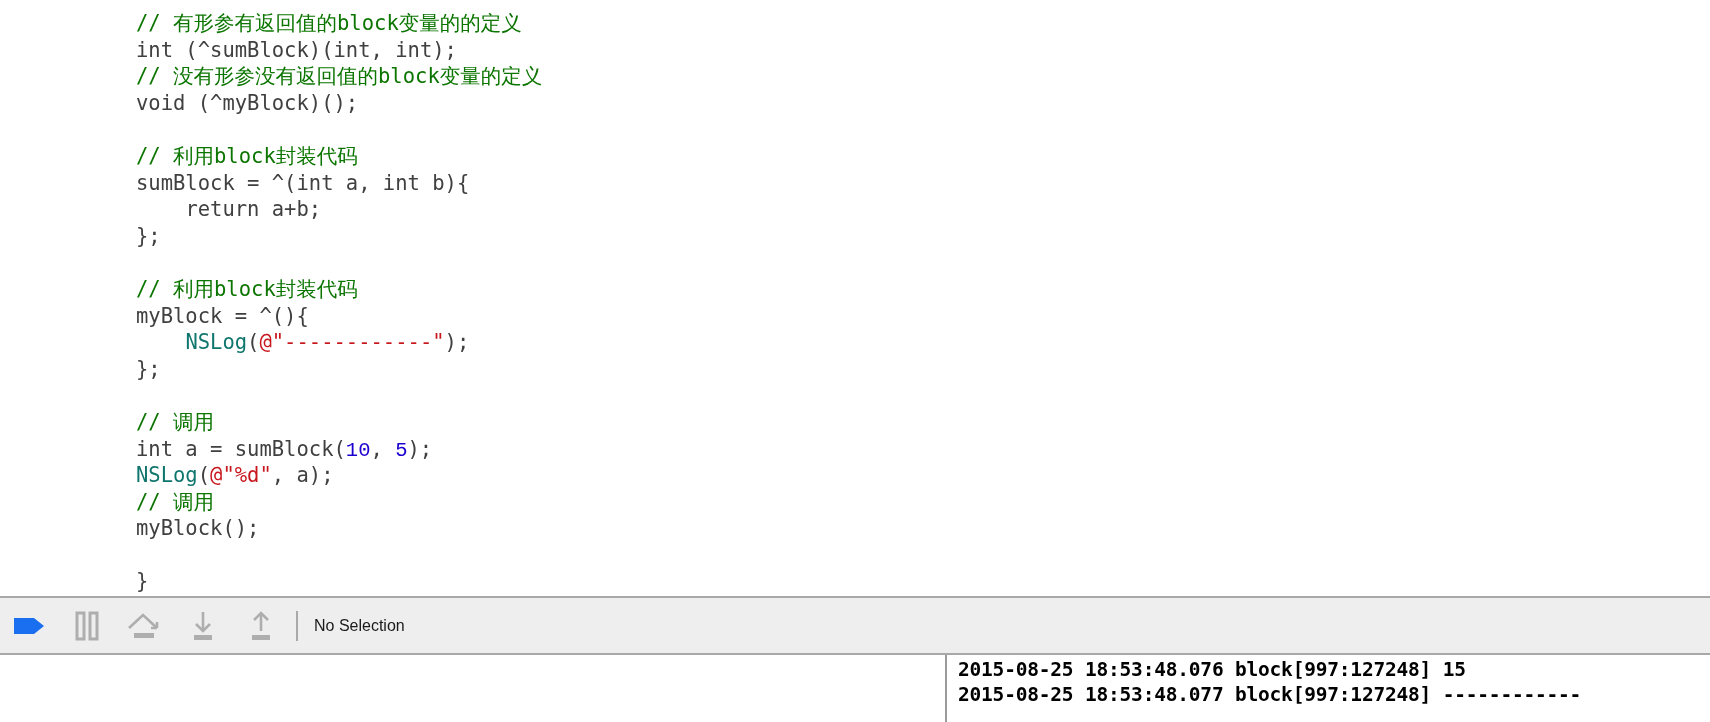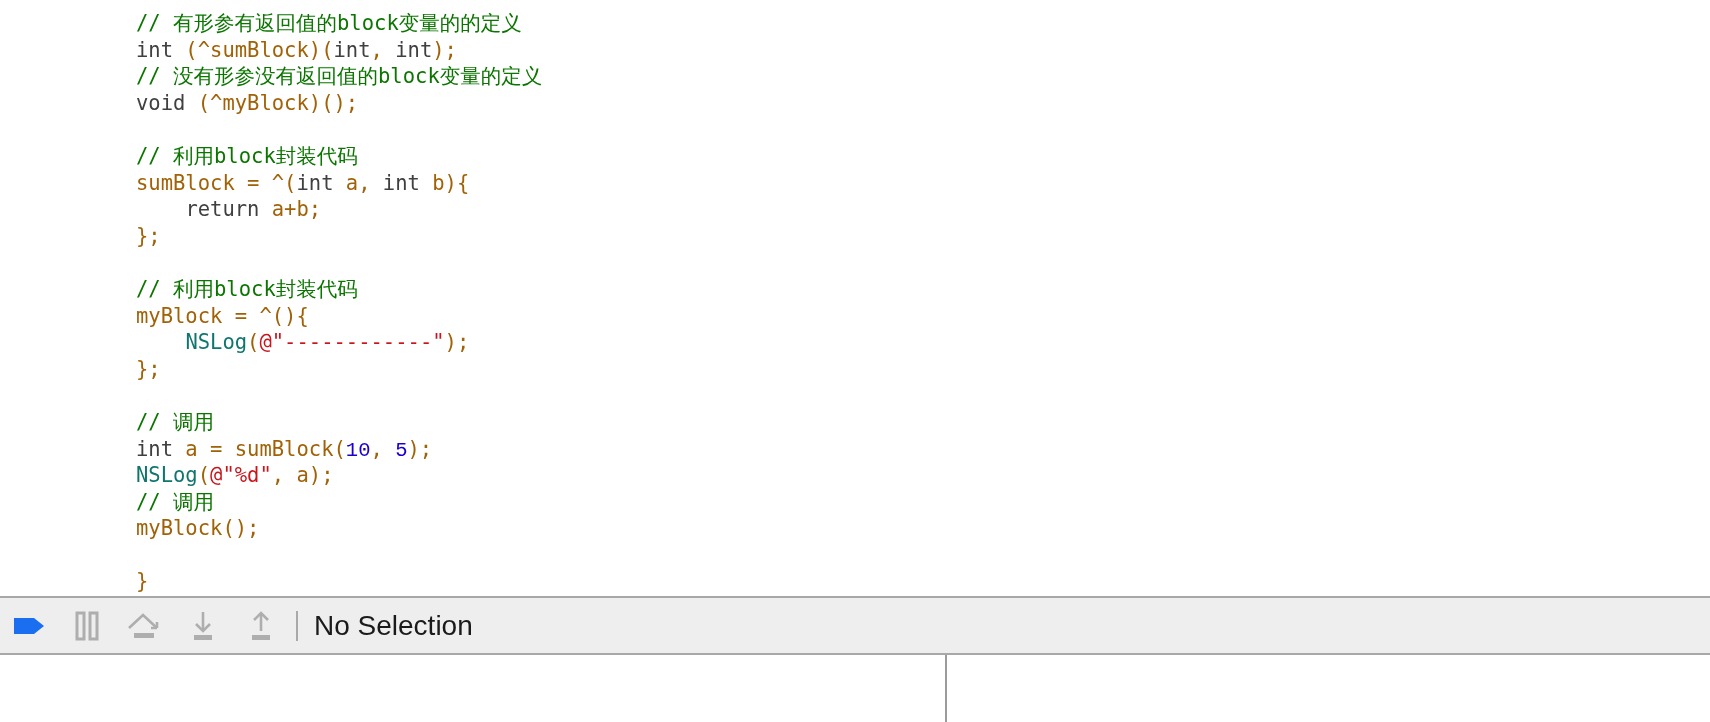--- a/index.html
+++ b/index.html
@@ -35,21 +35,21 @@
     white-space: pre;
     color: #000000;
     letter-spacing: 0px;
   }
   .ln { display: block; height: 26.6px; }
   .cmt  { color: #0B7500; }
   .kw   { color: #404040; }
   .str  { color: #C8161D; }
   .num  { color: #1C00CF; font-family: Liberation Mono, monospace; }
   .fn   { color: #0f766e; }
-  .plain{ color: #a16207; }
+  .plain{ color: #404040; }
 
   
   #debug-bar {
     position: absolute;
     left: 0; top: 596px;
     width: 1710px;
     height: 59px;
     background: #eeeeee;
     border-top: 2px solid #a8a8a8;
     border-bottom: 2px solid #a8a8a8;
@@ -67,21 +67,21 @@
   }
   .tb-sep {
     width: 2px;
     height: 30px;
     background: #a9a9a9;
     margin: 0 16px 0 6px;
     flex: none;
   }
   #no-selection {
     font-family: "Liberation Sans", sans-serif;
-    font-size: 28px;
+    font-size: 16px;
     color: #1a1a1a;
     white-space: nowrap;
   }
 
   
   #bottom {
     position: absolute;
     left: 0; top: 655px;
     width: 1710px;
     height: 67px;
@@ -169,13 +169,16 @@
   </div>
 
   <div class="tb-sep"></div>
 
   <div id="no-selection">No Selection</div>
 </div>
 
 <div id="bottom">
   <div id="variables-pane"></div>
   <div id="console-divider"></div>
+  <div id="console-pane">
+    <div id="console-text"><div>2015-08-25 18:53:48.076 block[997:127248] 15</div><div>2015-08-25 18:53:48.077 block[997:127248] ------------</div></div>
+  </div>
 </div>
 
 </body></html>

